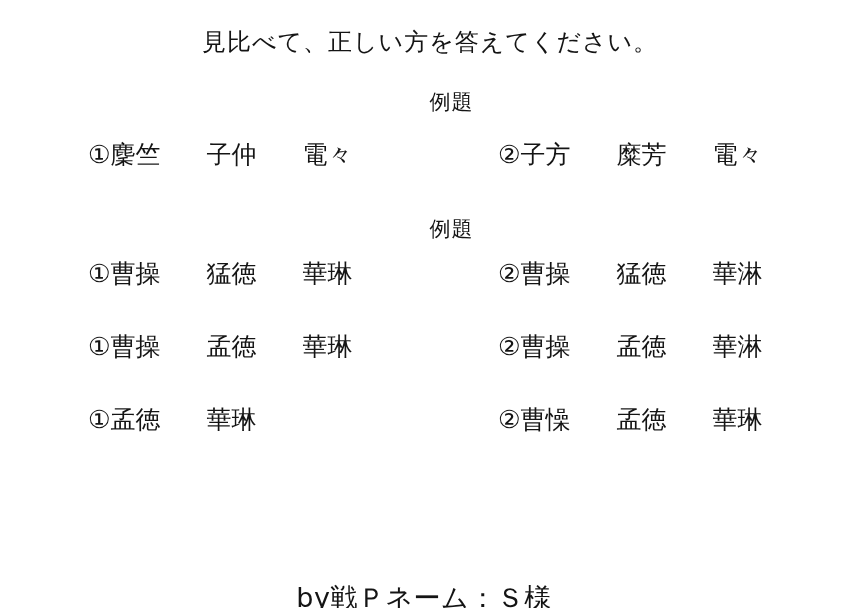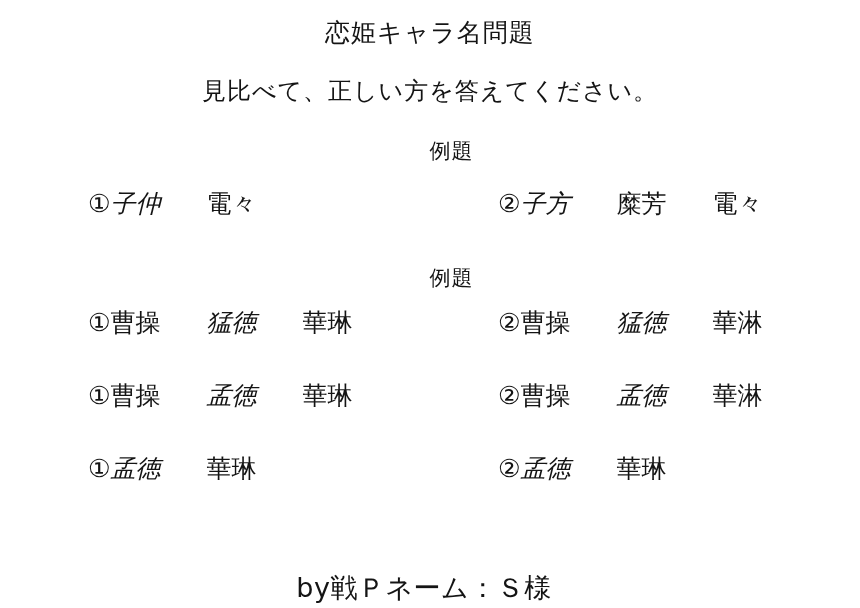--- a/index.html
+++ b/index.html
@@ -61,47 +61,47 @@
   .opt-right { padding-left: 68px; }
 
   .marker {
     margin-right: 0px;
     white-space: nowrap;
   }
   .word {
     white-space: nowrap;
   }
   .w1 { min-width: 96px; }
-  .w2 { min-width: 96px; font-style: italic; }
+  .w2 { min-width: 96px; }
   .w3 { min-width: 80px; }
 
   .credit {
     position: absolute;
     left: 0;
     right: 12px;
     bottom: 18px;
     text-align: center;
     font-size: 27px;
     letter-spacing: 0.5px;
   }
 </style>
 </head>
 <body>
 
 <div class="page">
 
-  <div class="title">恋姫キャラ名問題</div>
 
   <div class="subtitle">見比べて、正しい方を答えてください。</div>
 
   <div class="section-label label-a">例題</div>
 
   <div class="qrow row-gap-1">
     <div class="opt opt-left">
       <span class="marker">①</span>
+      <span class="word w1">麇竺</span>
       <span class="word w2">子仲</span>
       <span class="word w3">電々</span>
     </div>
     <div class="opt opt-right">
       <span class="marker">②</span>
       <span class="word w2">子方</span>
       <span class="word w1">糜芳</span>
       <span class="word w3">電々</span>
     </div>
   </div>
@@ -139,20 +139,21 @@
   </div>
 
   <div class="qrow row-gap-3">
     <div class="opt opt-left">
       <span class="marker">①</span>
       <span class="word w2">孟徳</span>
       <span class="word w3">華琳</span>
     </div>
     <div class="opt opt-right">
       <span class="marker">②</span>
+      <span class="word w1">曹懆</span>
       <span class="word w2">孟徳</span>
       <span class="word w3">華琳</span>
     </div>
   </div>
 
   <div class="credit">by戦Ｐネーム：Ｓ様</div>
 
 </div>
 
 </body></html>

